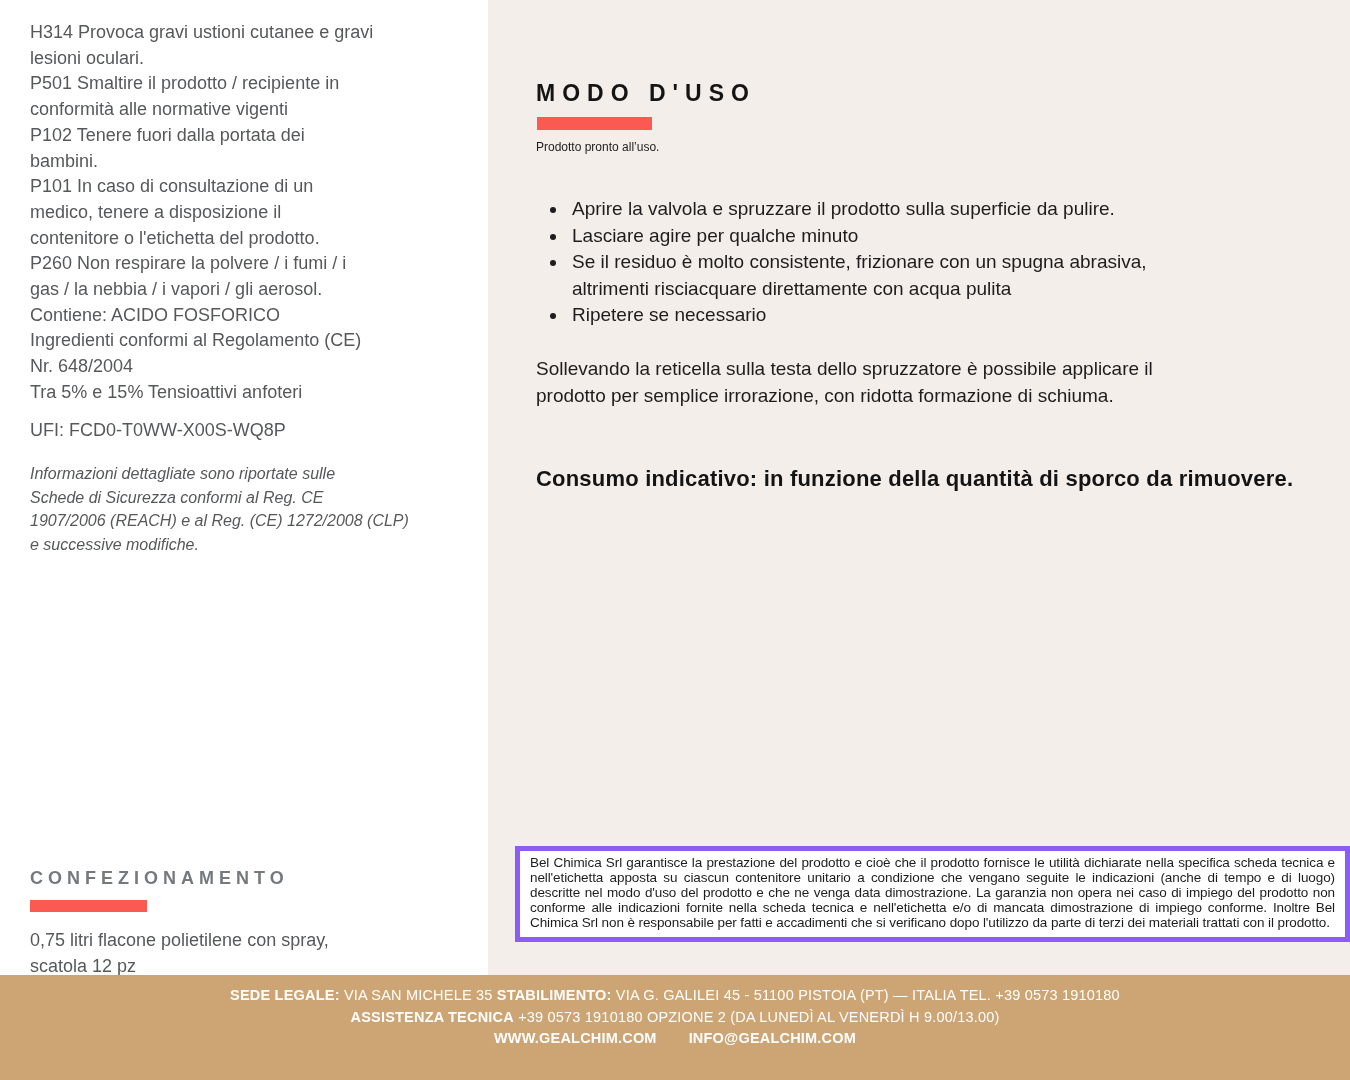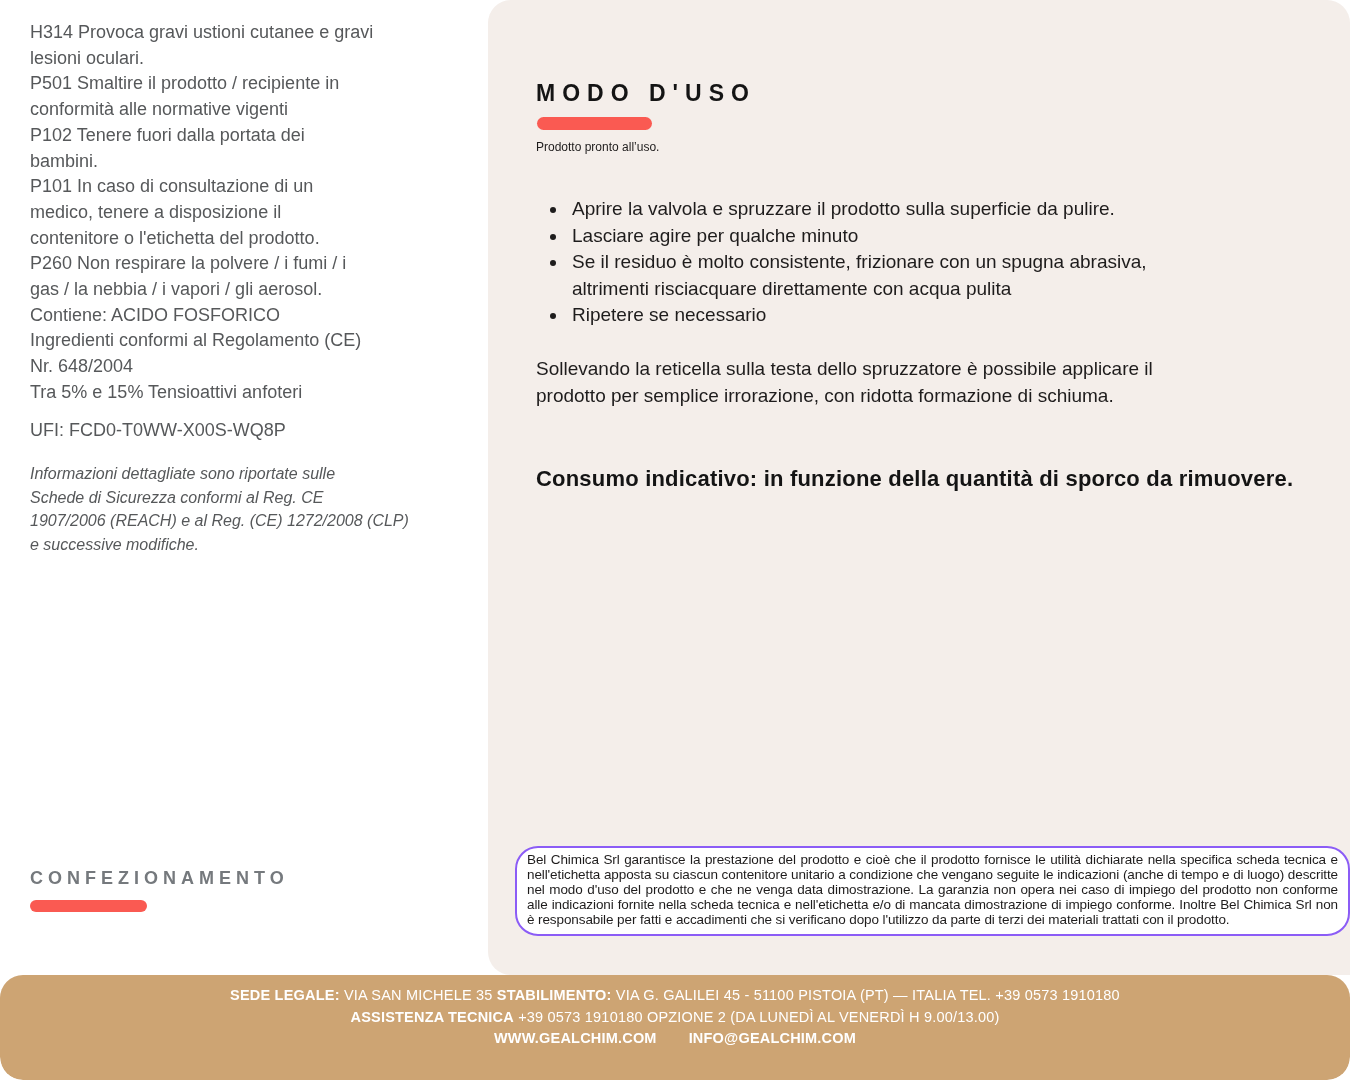--- a/index.html
+++ b/index.html
@@ -1,15 +1,15 @@
 <!DOCTYPE html>
 <html><head>
 <meta charset="utf-8">
 <style>
-  * { margin: 0; padding: 0; box-sizing: border-box; border-radius: 23px; }
+  * { margin: 0; padding: 0; box-sizing: border-box; }
   html, body { width: 1350px; height: 1080px; }
   body {
     font-family: "Liberation Sans", sans-serif;
     position: relative;
     overflow: hidden;
     background: #ffffff;
   }
   .page { position: absolute; inset: 0; }
 
   
@@ -91,21 +91,21 @@
   .consumption {
     position: absolute; left: 48px; top: 466px; width: 800px;
     font-size: 22px; font-weight: bold;
     color: #141414;
     letter-spacing: 0.2px;
   }
   .warranty {
     position: absolute; left: 27px; top: 846px;
     width: 835px;
     background: #ffffff;
-    border: 2px solid #8b5cf6;
+    border: 5px solid #8b5cf6;
     padding: 5px 10px 6px 10px;
     font-size: 13.5px; line-height: 14.9px;
     letter-spacing: -0.1px;
     color: #1e1c1c;
     text-align: justify;
   }
 
   
   .footer {
     position: absolute; left: 0; top: 975px;
@@ -146,20 +146,22 @@
     <div class="ufi">UFI: FCD0-T0WW-X00S-WQ8P</div>
 
     <div class="sds-note">Informazioni dettagliate sono riportate sulle
 Schede di Sicurezza conformi al Reg. CE
 1907/2006 (REACH) e al Reg. (CE) 1272/2008 (CLP)
 e successive modifiche.</div>
 
     <div class="packaging">
       <div class="pack-heading">CONFEZIONAMENTO</div>
       <div class="red-bar"></div>
+      <div class="pack-text">0,75 litri flacone polietilene con spray,
+scatola  12 pz</div>
     </div>
   </div>
 
   <div class="right-col">
     <div class="usage-heading">MODO D'USO</div>
     <div class="red-bar-big"></div>
 
     <div class="usage-intro">Prodotto pronto all’uso.</div>
 
     <ul class="usage-bullets">

